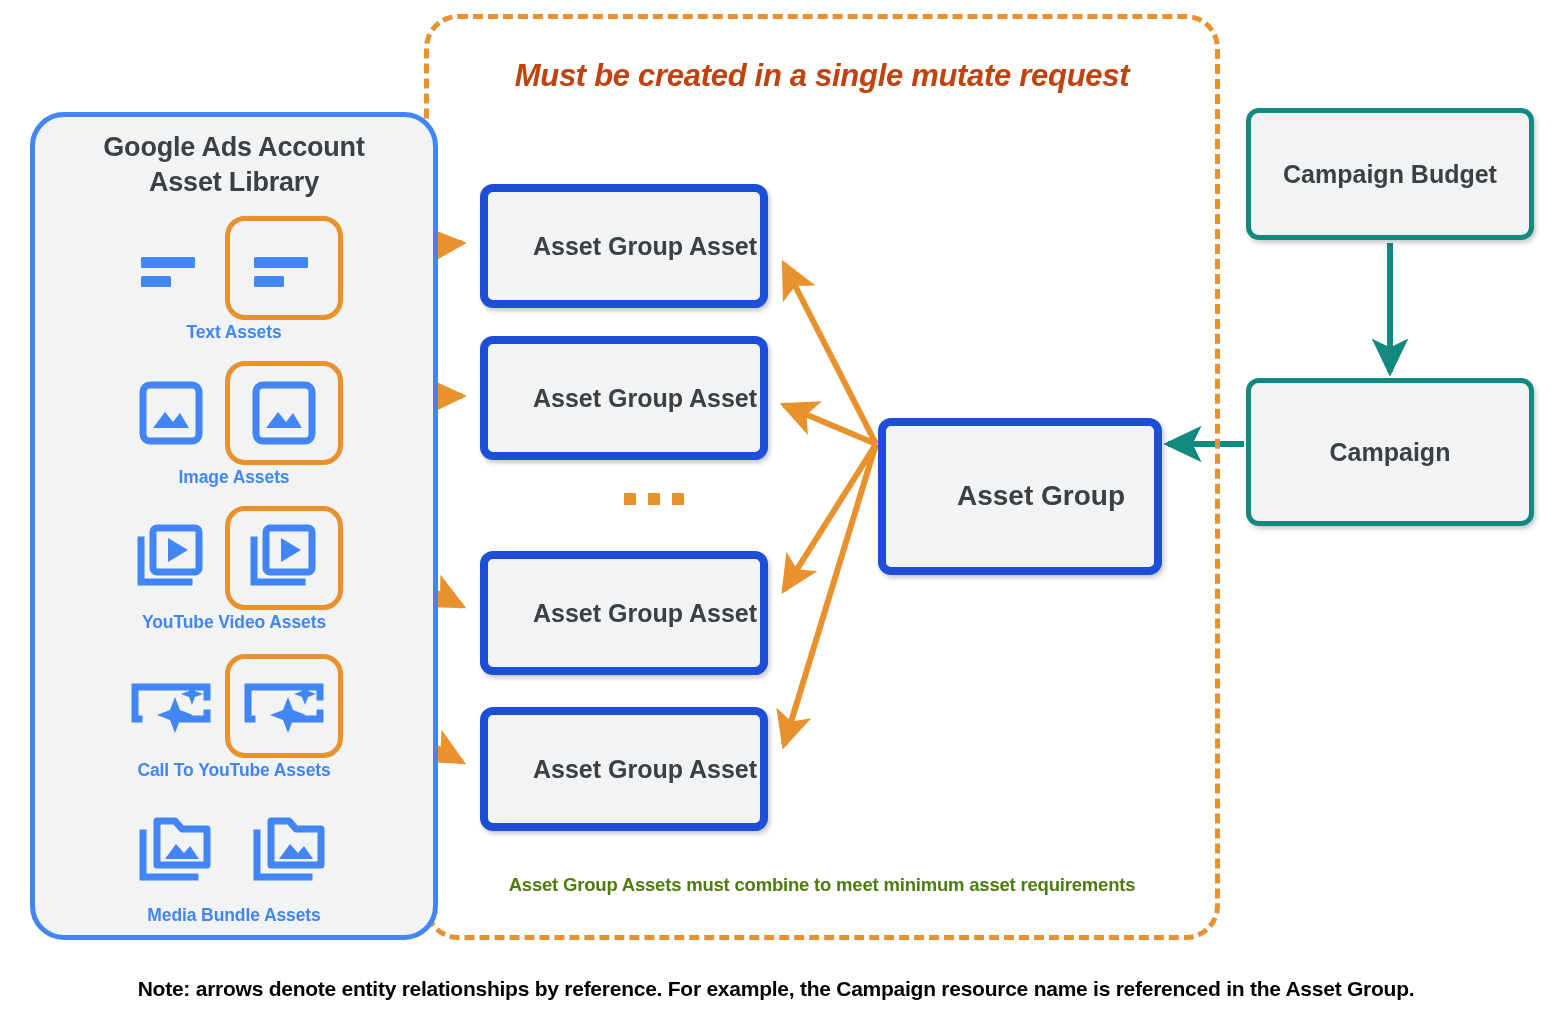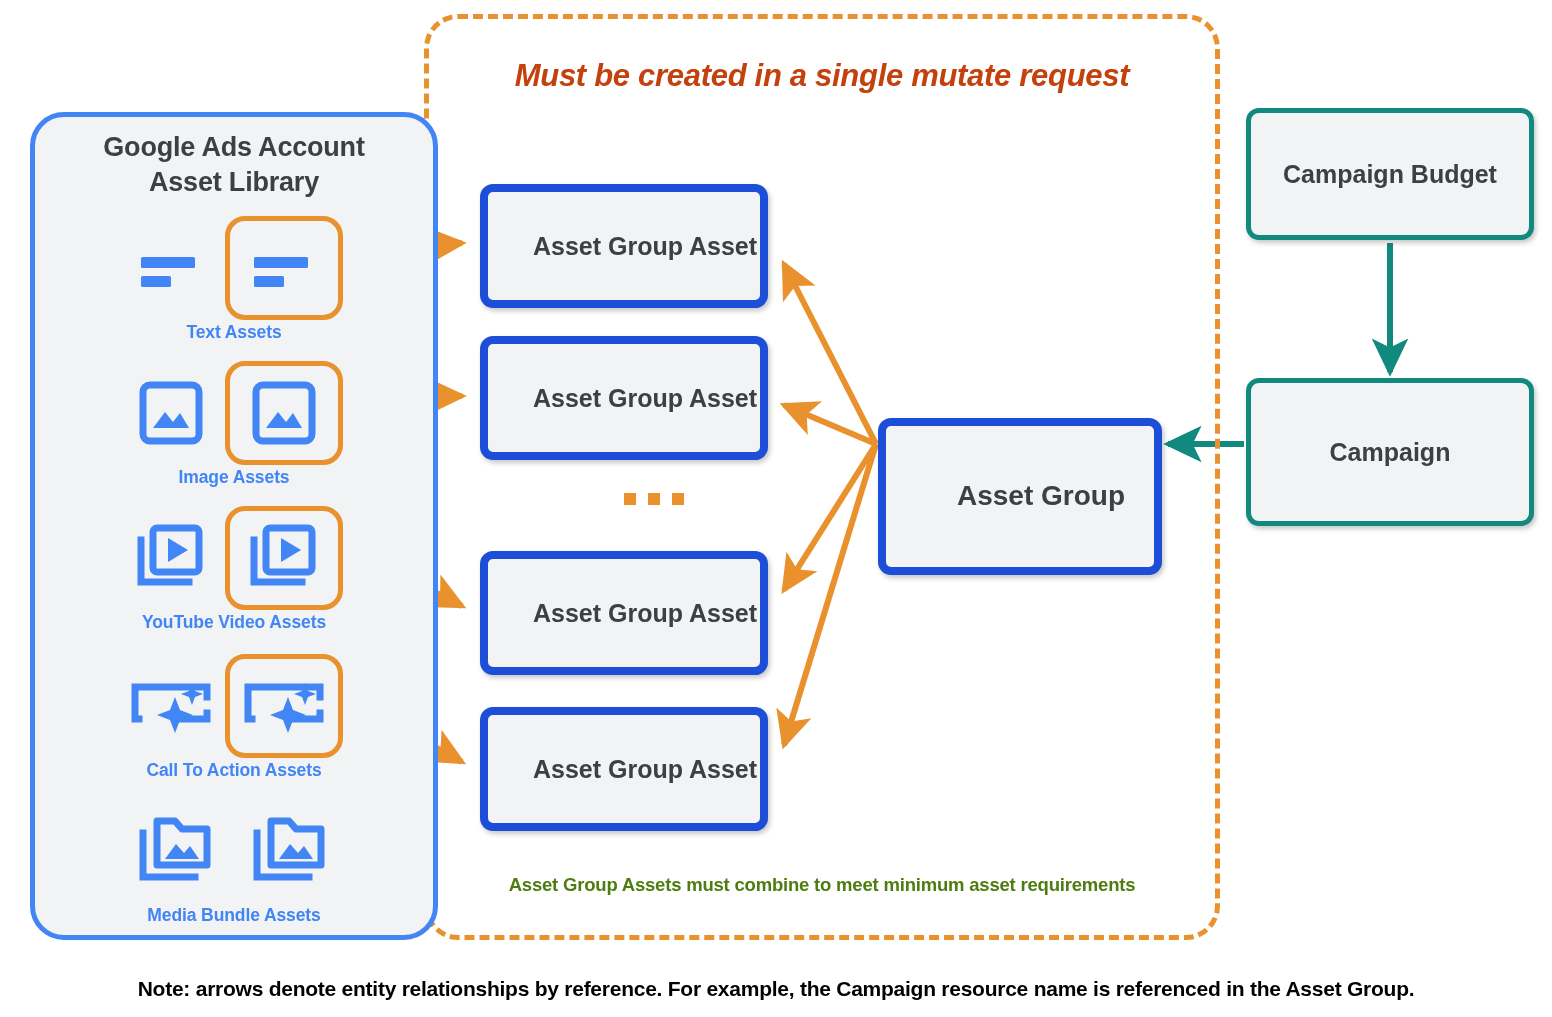--- a/index.html
+++ b/index.html
@@ -326,21 +326,21 @@
           </svg>
         </div>
         <div class="icon-slot highlighted">
           <svg width="84" height="58" viewBox="0 0 84 58">
             <path d="M78 10 L78 20 M78 36 L78 42 L46 42 M10 42 L6 42 L6 10 L78 10" fill="none" stroke="#4285f4" stroke-width="7" stroke-linecap="square"></path>
             <path d="M46 20 L51 33 L64 38 L51 43 L46 56 L41 43 L28 38 L41 33 Z" fill="#4285f4"></path>
             <path d="M63 6 L66 14 L74 17 L66 20 L63 28 L60 20 L52 17 L60 14 Z" fill="#4285f4"></path>
           </svg>
         </div>
       </div>
-      <div class="asset-caption">Call To Action Assets</div>
+      <div class="asset-caption">Call To YouTube Assets</div>
     </div>
 
     <div class="asset-row" style="top:678px;">
       <div class="asset-icons" style="gap:22px;">
         <div class="icon-slot">
           <svg width="80" height="76" viewBox="0 0 80 76">
             <path d="M6 20 L6 64 L58 64" fill="none" stroke="#4285f4" stroke-width="7" stroke-linecap="square"></path>
             <path d="M20 52 L20 8 L38 8 L45 16 L70 16 L70 52 Z" fill="none" stroke="#4285f4" stroke-width="7" stroke-linejoin="round"></path>
             <path d="M28 46 L39 31 L47 40 L53 33 L62 46 Z" fill="#4285f4"></path>
           </svg>

